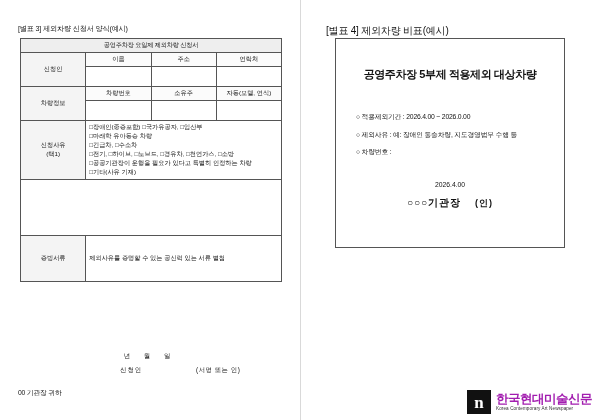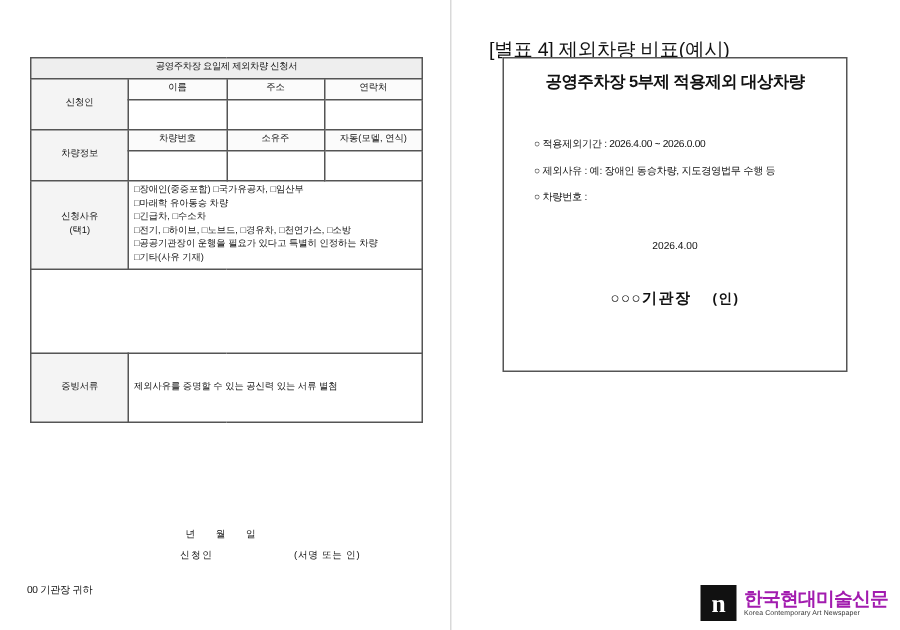--- a/index.html
+++ b/index.html
@@ -78,48 +78,48 @@
   .sign-right { position:absolute; left:196px; letter-spacing:0.5px; }
   .org-line {
     position:absolute; left:18px; top:388px;
     font-size:6.8px; letter-spacing:-0.2px;
   }
 
   
   .right-sheet { position:absolute; left:300px; top:0; width:300px; height:420px; }
   .notice-caption {
     position:absolute; left:26px; top:24px;
-    font-size:13px; letter-spacing:-0.2px; white-space:nowrap;
+    font-size:10px; letter-spacing:-0.2px; white-space:nowrap;
   }
   .notice-box {
     position:absolute; left:35px; top:38px; width:230px; height:210px;
     border:1px solid #555;
     background:#fff;
   }
   .notice-title {
-    margin-top:8px;
+    margin-top:28px;
     text-align:center;
     font-size:11px;
     font-weight:bold;
     letter-spacing:-0.4px;
   }
   .notice-list {
     margin:26px 0 0 20px;
     font-size:6.8px;
     line-height:2.6;
     letter-spacing:-0.2px;
   }
   .notice-list div { white-space:nowrap; }
   .notice-date {
     margin-top:20px;
     text-align:center;
     font-size:6.8px;
   }
   .notice-signer {
-    margin-top:24px;
+    margin-top:8px;
     text-align:center;
     font-size:10px;
     font-weight:bold;
     letter-spacing:1px;
   }
   .notice-signer .seal { font-weight:bold; margin-left:14px; font-size:9px; }
 
   
   .footer-logo {
     position:absolute; right:8px; bottom:6px;
@@ -145,20 +145,21 @@
 </style>
 </head>
 <body>
 
 <div class="page">
 
   <div class="divider"></div>
 
   <div class="left-sheet">
 
+    <div class="form-caption">[별표 3] 제외차량 신청서 양식(예시)</div>
 
     <table class="form-table">
       <tbody>
           <tr>
         <td class="form-title" colspan="4">공영주차장 요일제 제외차량 신청서</td>
       </tr>
       <tr>
         <td class="cell-label" rowspan="2">신청인</td>
         <td class="cell-sub">이름</td>
         <td class="cell-sub">주소</td>

